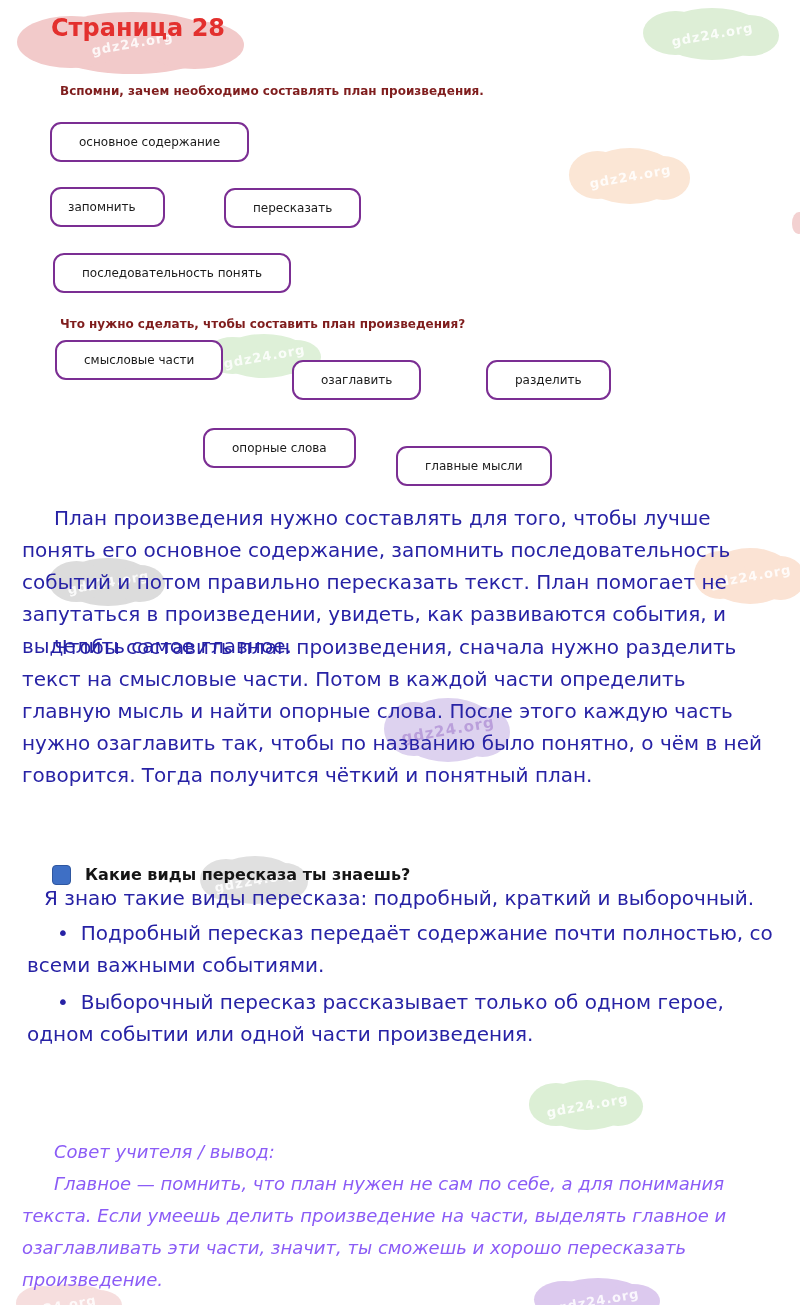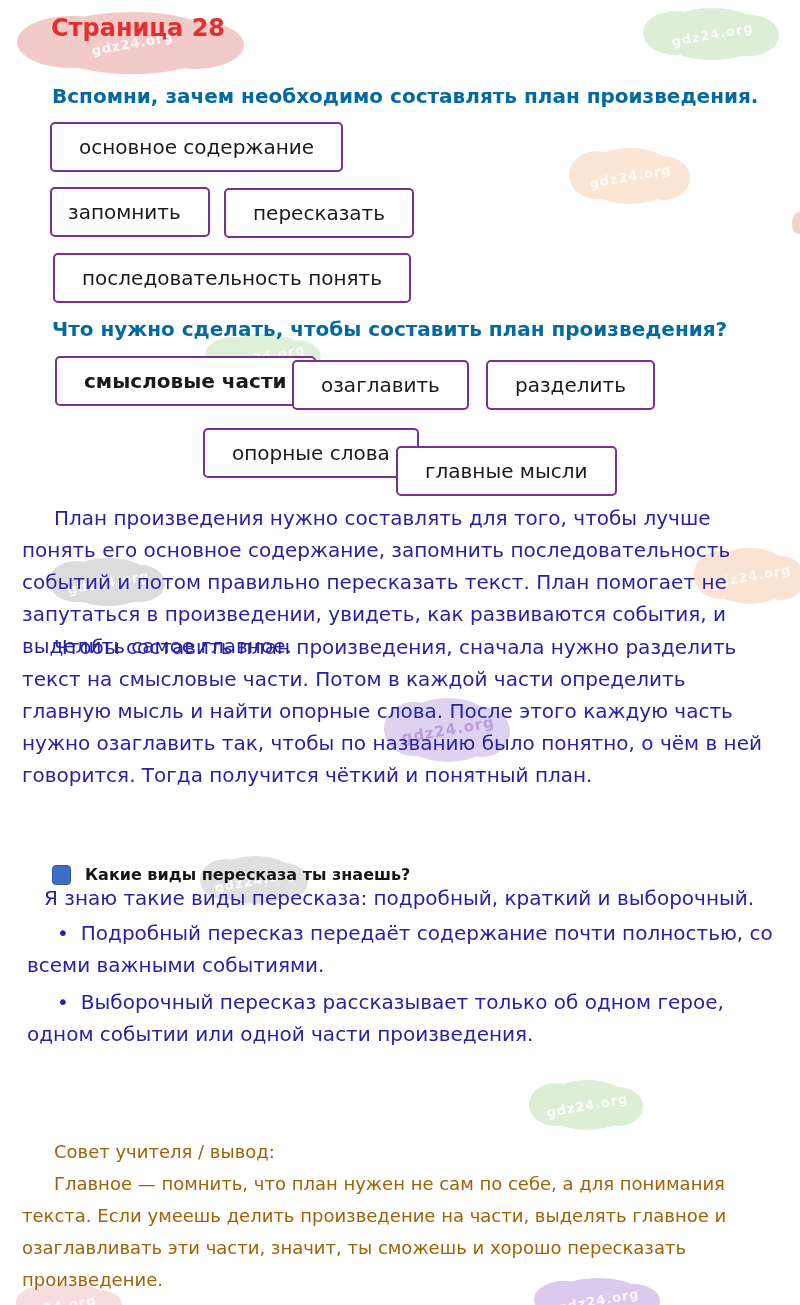--- a/index.html
+++ b/index.html
@@ -32,29 +32,29 @@
   }
   .cloud.purple-mid span{color:rgba(173,141,212,0.75);font-size:15px;}
   .speck{position:absolute;border-radius:50% 40% 55% 45%;}
 
   
   .page-title{
     position:absolute;left:51px;top:14px;
     font-size:24px;font-weight:bold;color:#e3302e;
   }
   .h-bold{
-    position:absolute;left:52px;
-    font-size:20px;font-weight:bold;color:#0369a1;
+    position:absolute;left:60px;
+    font-size:12px;font-weight:bold;color:#7f1d1d;
   }
   .wordbox{
     position:absolute;
-    border:2.5px solid #7b2e93;border-radius:5px;
+    border:2.5px solid #7b2e93;border-radius:11px;
     background:#ffffff;
     padding:11px 27px;
-    font-size:20px;color:#1a1a1a;white-space:nowrap;
+    font-size:12px;color:#1a1a1a;white-space:nowrap;
     box-sizing:border-box;
   }
   .para{
     position:absolute;left:22px;width:756px;
     font-size:20px;line-height:32px;color:#2722a5;
     margin:0;
   }
   .indent{text-indent:32px;}
   .q-row{
     position:absolute;left:52px;top:824px;
@@ -62,21 +62,21 @@
   }
   .q-marker{
     width:19px;height:20px;margin-top:1px;
     background:#3e6fc5;border:1.5px solid #2f57a0;border-radius:4px;
     box-sizing:border-box;flex:0 0 auto;
   }
   .q-text{font-size:16px;font-weight:bold;color:#151515;line-height:22px;}
   .bullet{margin:5px;text-indent:30px;}
   .bullet .dot{margin-right:12px;}
   .advice-block{position:absolute;left:22px;top:1136px;width:756px;}
-  .advice-block p{margin:0;font-size:18px;line-height:32px;color:#a16207;}
+  .advice-block p{margin:0;font-size:18px;line-height:32px;color:#8b5cf6;font-style:italic;}
 </style>
 </head>
 <body>
 
 <div class="layer" id="watermarks">
   <div class="cloud" style="left:42px;top:12px;width:180px;height:62px;background:#f2caca;">
     <span>gdz24.org</span>
   </div>
   <div class="cloud" style="left:658px;top:8px;width:108px;height:52px;background:#ddeed6;">
     <span>gdz24.org</span>
@@ -117,21 +117,21 @@
 
   <div class="h-bold" style="top:84px;">Вспомни, зачем необходимо составлять план произведения.</div>
 
   <div class="wordbox" style="left:50px;top:122px;">основное содержание</div>
   <div class="wordbox" style="left:50px;top:187px;padding-left:16px;">запомнить</div>
   <div class="wordbox" style="left:224px;top:188px;">пересказать</div>
   <div class="wordbox" style="left:53px;top:253px;">последовательность понять</div>
 
   <div class="h-bold" style="top:317px;">Что нужно сделать, чтобы составить план произведения?</div>
 
-  <div class="wordbox" style="left:55px;top:356px;font-weight:bold;">смысловые части</div>
+  <div class="wordbox" style="left:55px;top:340px;">смысловые части</div>
   <div class="wordbox" style="left:292px;top:360px;">озаглавить</div>
   <div class="wordbox" style="left:486px;top:360px;">разделить</div>
   <div class="wordbox" style="left:203px;top:428px;">опорные слова</div>
   <div class="wordbox" style="left:396px;top:428px;margin-top:18px;">главные мысли</div>
 
   <p class="para indent" style="top:502px;">План произведения нужно составлять для того, чтобы лучше понять его основное содержание, запомнить последовательность событий и потом правильно пересказать текст. План помогает не запутаться в произведении, увидеть, как развиваются события, и выделить самое главное.</p>
 
   <p class="para indent" style="top:631px;">Чтобы составить план произведения, сначала нужно разделить текст на смысловые части. Потом в каждой части определить главную мысль и найти опорные слова. После этого каждую часть нужно озаглавить так, чтобы по названию было понятно, о чём в ней говорится. Тогда получится чёткий и понятный план.</p>
 
   <div class="q-row">

